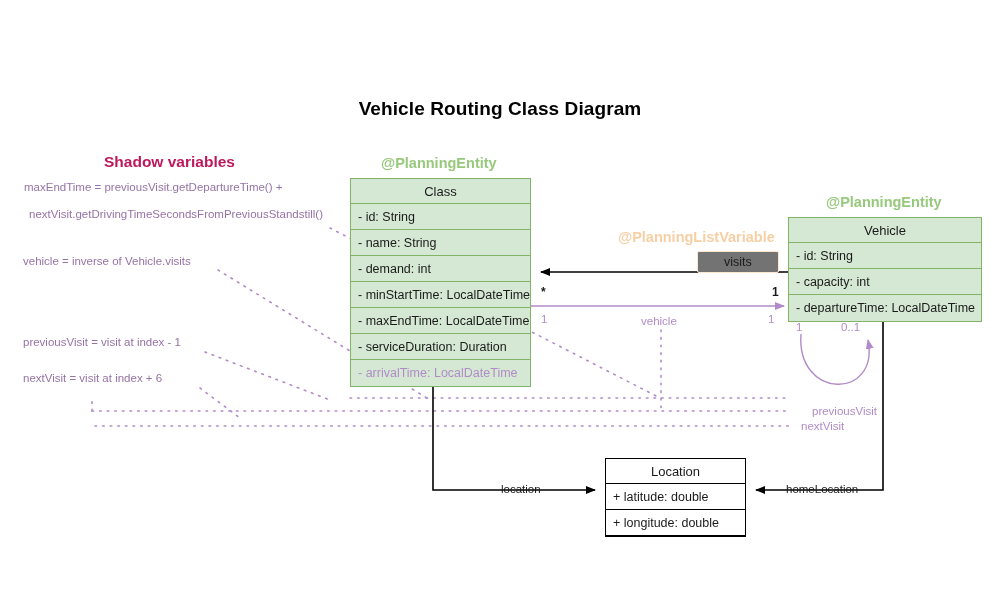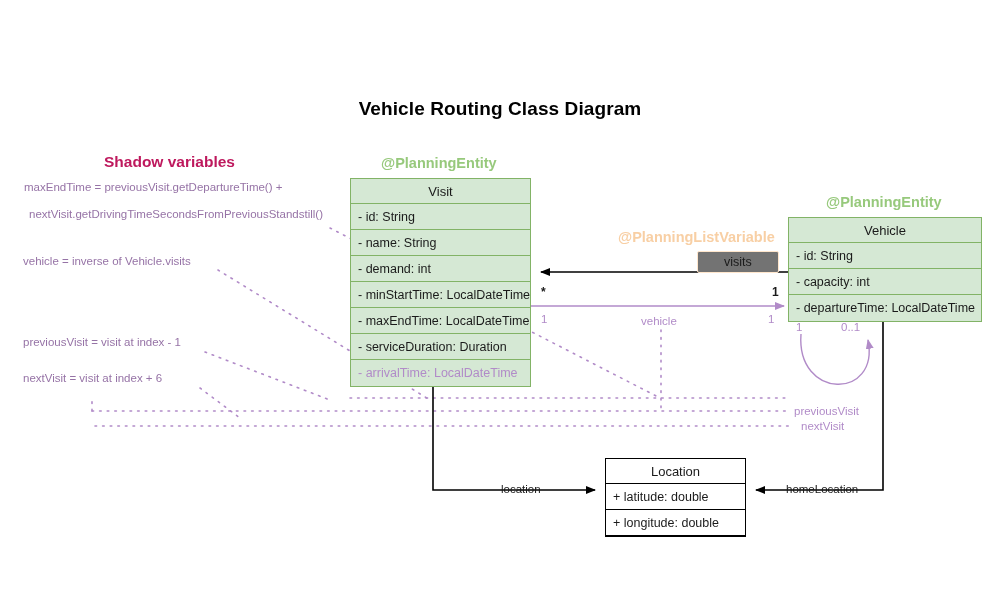--- a/index.html
+++ b/index.html
@@ -218,21 +218,21 @@
 
     <div class="shadow-note" style="left:24px; top:181px;">maxEndTime = previousVisit.getDepartureTime() +</div>
     <div class="shadow-note" style="left:29px; top:208px;">nextVisit.getDrivingTimeSecondsFromPreviousStandstill()</div>
     <div class="shadow-note" style="left:23px; top:255px;">vehicle = inverse of Vehicle.visits</div>
     <div class="shadow-note" style="left:23px; top:336px;">previousVisit = visit at index - 1</div>
     <div class="shadow-note" style="left:23px; top:372px;">nextVisit = visit at index + 6</div>
 
     <div class="stereotype entity" style="left:381px; top:155px;">@PlanningEntity</div>
 
     <div class="uml-class" id="visit-class" style="left:350px; top:178px; width:181px;">
-      <div class="uml-row title">Visit</div>
+      <div class="uml-row title">Class</div>
       <div class="uml-row">- id: String</div>
       <div class="uml-row">- name: String</div>
       <div class="uml-row">- demand: int</div>
       <div class="uml-row">- minStartTime: LocalDateTime</div>
       <div class="uml-row">- maxEndTime: LocalDateTime</div>
       <div class="uml-row">- serviceDuration: Duration</div>
       <div class="uml-row shadow-attr">- arrivalTime: LocalDateTime</div>
     </div>
 
     <div class="stereotype entity" style="left:826px; top:194px;">@PlanningEntity</div>
@@ -257,20 +257,20 @@
     <div class="edge-label mult" style="left:541px; top:285px;">*</div>
     <div class="edge-label mult" style="left:772px; top:285px;">1</div>
 
     <div class="edge-label purple" style="left:641px; top:315px;">vehicle</div>
     <div class="edge-label purple" style="left:541px; top:313px;">1</div>
     <div class="edge-label purple" style="left:768px; top:313px;">1</div>
 
     <div class="edge-label purple" style="left:796px; top:321px;">1</div>
     <div class="edge-label purple" style="left:841px; top:321px;">0..1</div>
 
-    <div class="edge-label purple" style="left:794px; top:405px;">previousVisit</div>
+    <div class="edge-label purple" style="left:812px; top:405px;">previousVisit</div>
     <div class="edge-label purple" style="left:801px; top:420px;">nextVisit</div>
 
     <div class="edge-label" style="left:501px; top:483px;">location</div>
     <div class="edge-label" style="left:786px; top:483px;">homeLocation</div>
 
   </div>
 </div>
 
 </body></html>

